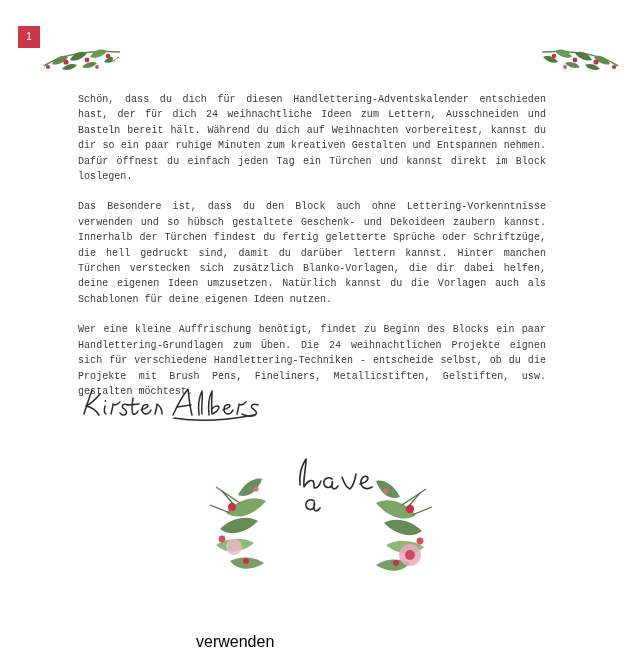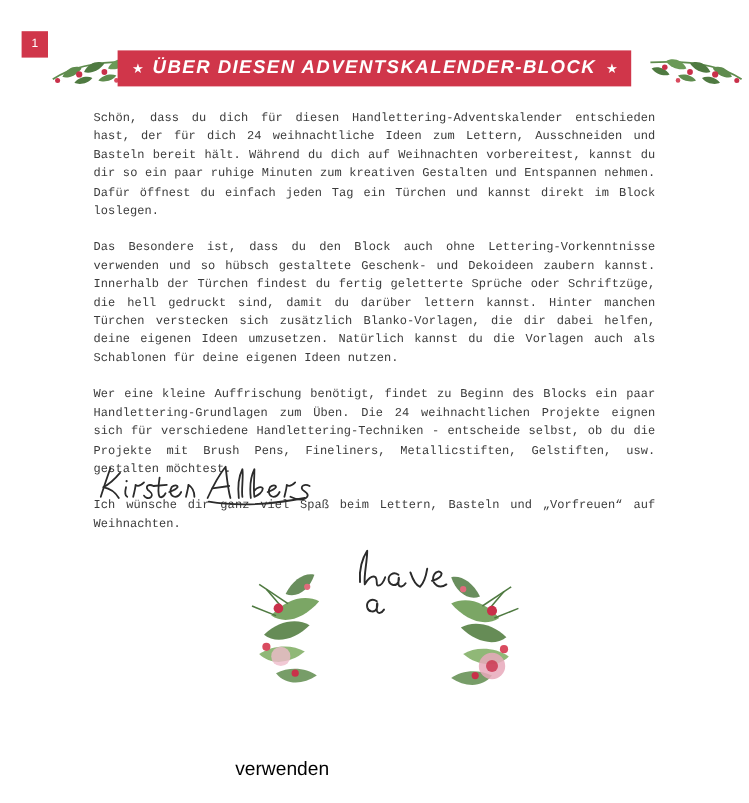--- a/index.html
+++ b/index.html
@@ -166,35 +166,31 @@
       <path d="M80 33 C 76 28, 69 27, 65 29 C 69 34, 76 35, 80 33 Z" fill="#4f7a41"></path>
       <path d="M60 31 C 56 26, 49 25, 45 27 C 49 32, 56 33, 60 31 Z" fill="#5f8c4e"></path>
       <path d="M38 26 C 34 20, 27 19, 23 21 C 27 26, 34 28, 38 26 Z" fill="#4f7a41"></path>
       <circle cx="76" cy="26" r="2.6" fill="#c9304a"></circle>
       <circle cx="55" cy="24" r="2.4" fill="#c9304a"></circle>
       <circle cx="34" cy="20" r="2.3" fill="#c9304a"></circle>
       <circle cx="45" cy="31" r="1.9" fill="#d94b5f"></circle>
       <circle cx="94" cy="31" r="2.1" fill="#c9304a"></circle>
     </svg>
 
-    <div class="title-banner">
-      <span class="title-text">ÜBER DIESEN ADVENTSKALENDER-BLOCK</span>
-    </div>
 
     <span class="banner-star left">★</span>
     <span class="banner-star right">★</span>
   </div>
 
   <div class="page-number-box">1</div>
 
   <div class="content">
     <p class="para">Schön, dass du dich für diesen Handlettering-Adventskalender entschieden hast, der für dich 24 weihnachtliche Ideen zum Lettern, Ausschneiden und Basteln bereit hält. Während du dich auf Weihnachten vorbereitest, kannst du dir so ein paar ruhige Minuten zum kreativen Gestalten und Entspannen nehmen. Dafür öffnest du einfach jeden Tag ein Türchen und kannst direkt im Block loslegen.</p>
     <p class="para">Das Besondere ist, dass du den Block auch ohne Lettering-Vorkenntnisse verwenden und so hübsch gestaltete Geschenk- und Dekoideen zaubern kannst. Innerhalb der Türchen findest du fertig geletterte Sprüche oder Schriftzüge, die hell gedruckt sind, damit du darüber lettern kannst. Hinter manchen Türchen verstecken sich zusätzlich Blanko-Vorlagen, die dir dabei helfen, deine eigenen Ideen umzusetzen. Natürlich kannst du die Vorlagen auch als Schablonen für deine eigenen Ideen nutzen.</p>
     <p class="para tight">Wer eine kleine Auffrischung benötigt, findet zu Beginn des Blocks ein paar Handlettering-Grundlagen zum Üben. Die 24 weihnachtlichen Projekte eignen sich für verschiedene Handlettering-Techniken - entscheide selbst, ob du die Projekte mit Brush Pens, Fineliners, Metallicstiften, Gelstiften, usw. gestalten möchtest.</p>
-    <p class="para single">Ich wünsche dir ganz viel Spaß beim Lettern, Basteln und „Vorfreuen“ auf Weihnachten.</p>
   </div>
 
   <div class="signature">
     <span class="sr">Kirsten Albers</span>
     <svg width="200" height="42" viewBox="0 0 200 42" xmlns="http://www.w3.org/2000/svg">
       <g fill="none" stroke="#2b2b2b" stroke-width="1.5" stroke-linecap="round" stroke-linejoin="round">
 
         <path d="M6 30 C 9 20, 12 12, 14 6"></path>
         <path d="M22 10 C 17 16, 12 20, 8 22 C 13 23, 18 26, 21 31"></path>
 

